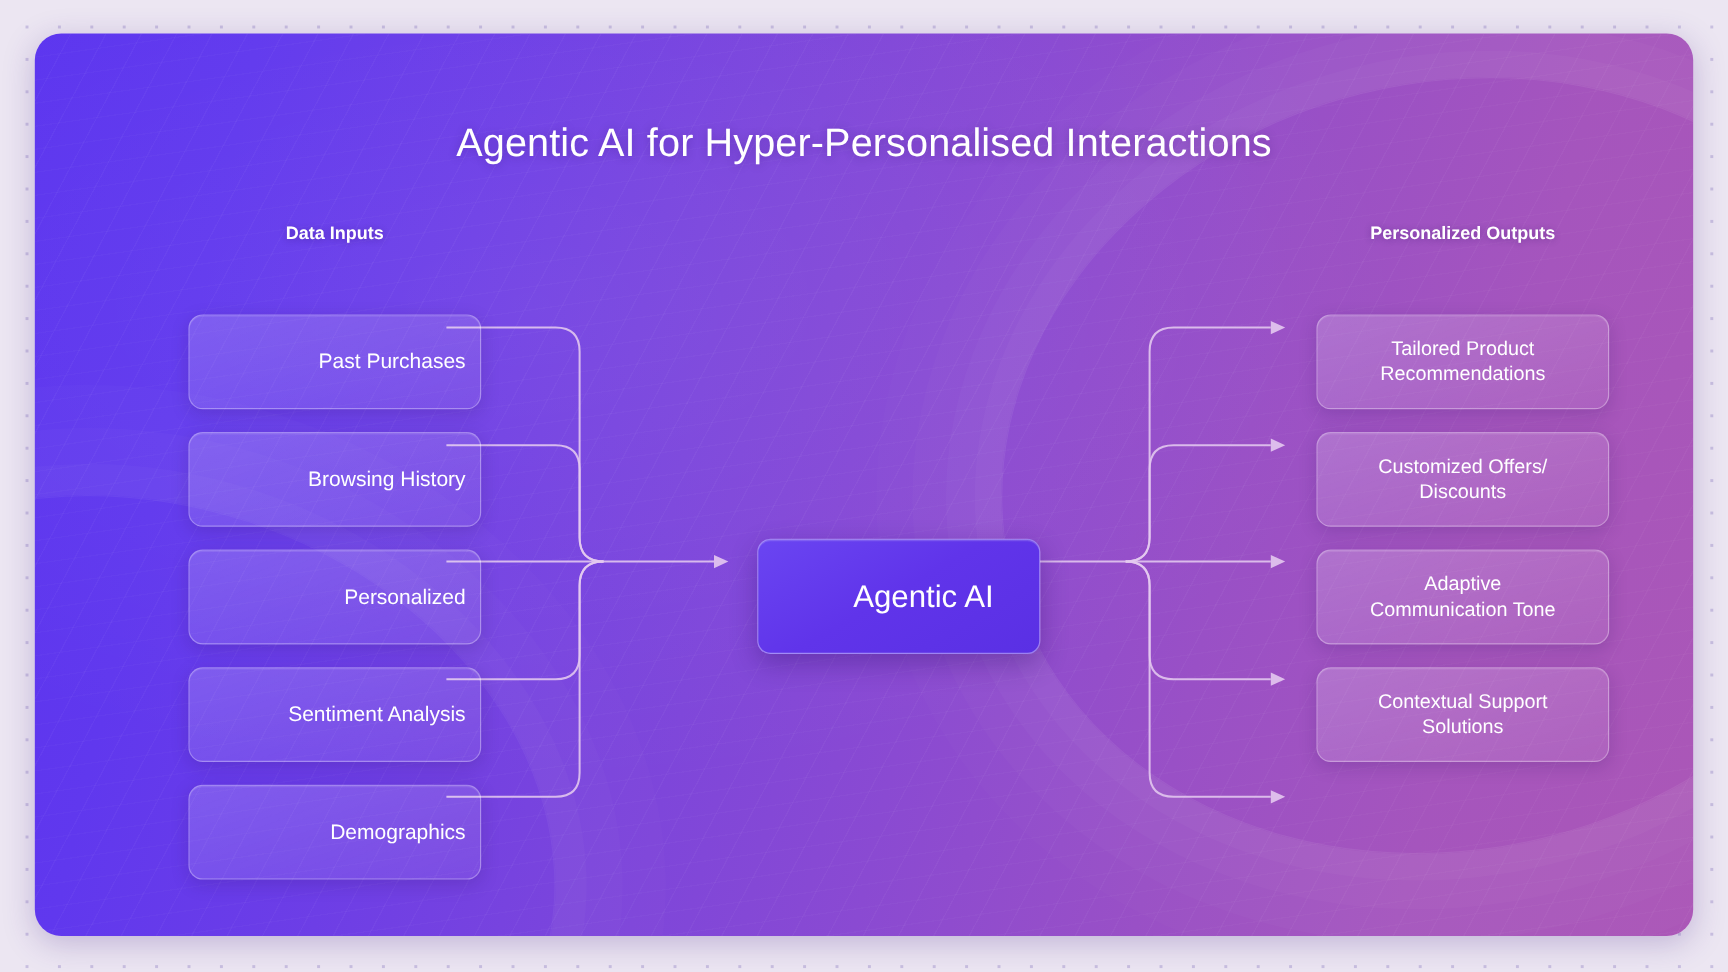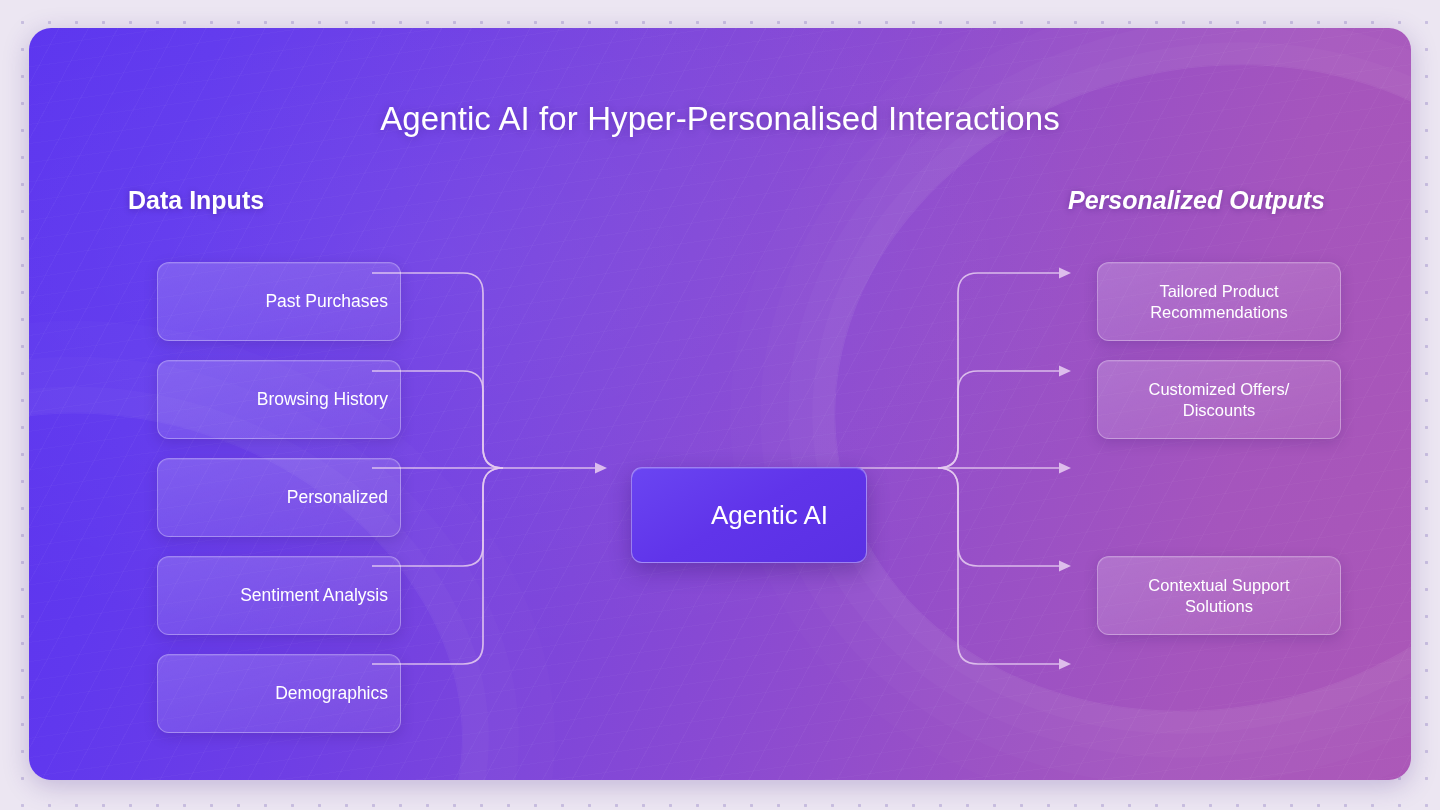--- a/index.html
+++ b/index.html
@@ -118,27 +118,27 @@
     font-size: 33px;
     font-weight: 400;
     letter-spacing: .1px;
     text-shadow: 0 1px 8px rgba(40,10,90,0.25);
   }
 
   
   .col-heading {
     position: absolute;
     color: #ffffff;
-    font-size: 25px;
+    font-size: 15px;
     font-weight: 700;
-    text-align: left;
+    text-align: center;
     text-shadow: 0 1px 6px rgba(40,10,90,0.3);
   }
   #heading-inputs  { left: 99px;  top: 158px; width: 302px; }
-  #heading-outputs { left: 1039px; top: 158px; width: 302px; font-style: italic; }
+  #heading-outputs { left: 1039px; top: 158px; width: 302px; }
 
   
   .card {
     position: absolute;
     width: 244px;
     height: 79px;
     border-radius: 12px;
     display: flex;
     align-items: center;
     justify-content: center;
@@ -168,21 +168,21 @@
   .row0 { top: 234px; }
   .row1 { top: 332px; }
   .row2 { top: 430px; }
   .row3 { top: 528px; }
   .row4 { top: 626px; }
 
   
   #hub {
     position: absolute;
     left: 602px;
-    top: 439px;
+    top: 421px;
     width: 236px;
     height: 96px;
     border-radius: 11px;
     display: flex;
     align-items: center;
     justify-content: center;
     color: #ffffff;
     font-size: 26px;
     font-weight: 400;
     background: linear-gradient(150deg, #6a45f2 0%, #6034ea 48%, #5a30e4 100%);
@@ -266,19 +266,23 @@
     </div>
 
     <div class="card card-right row0">
       <span class="lbl">Tailored Product
 Recommendations</span>
     </div>
     <div class="card card-right row1">
       <span class="lbl">Customized Offers/
 Discounts</span>
     </div>
+    <div class="card card-right row2">
+      <span class="lbl">Adaptive
+Communication Tone</span>
+    </div>
     <div class="card card-right row3">
       <span class="lbl">Contextual Support
 Solutions</span>
     </div>
 
   </div>
 </div>
 
 </body></html>

